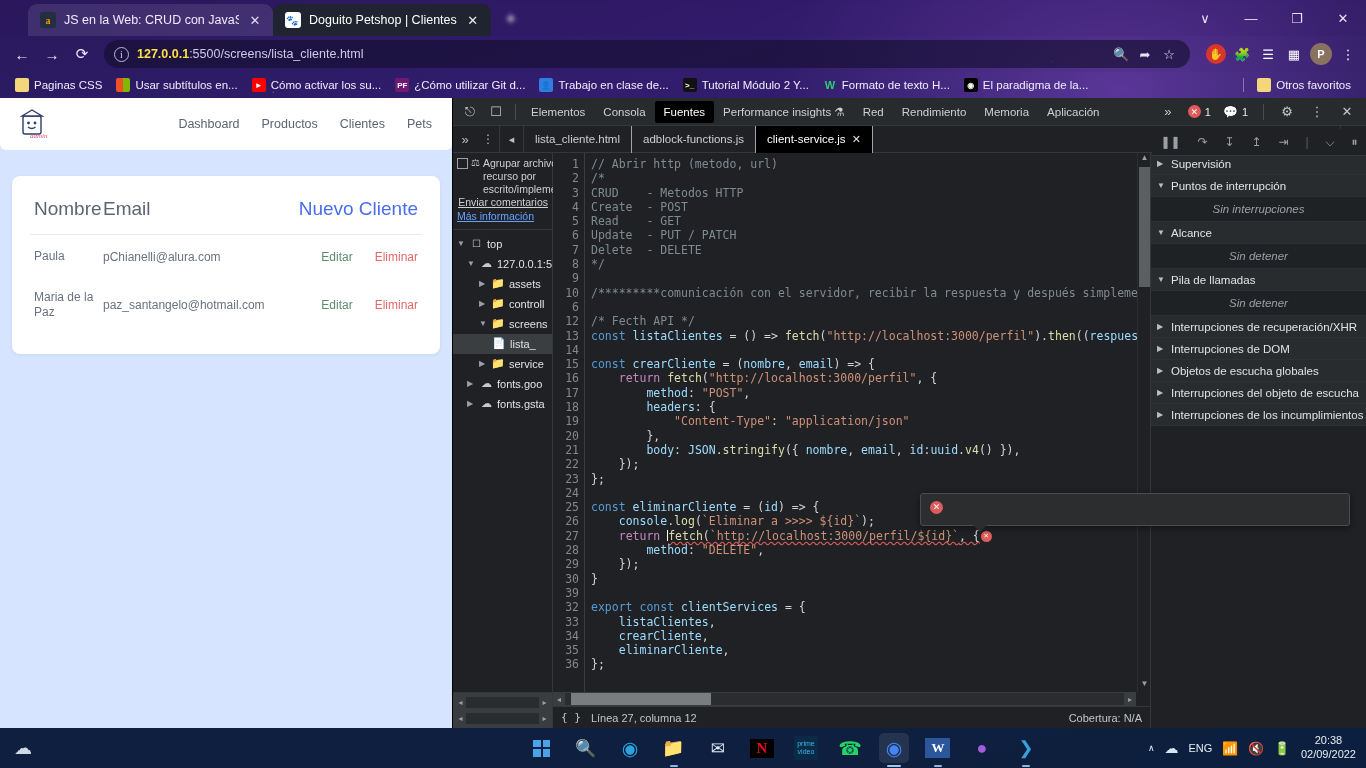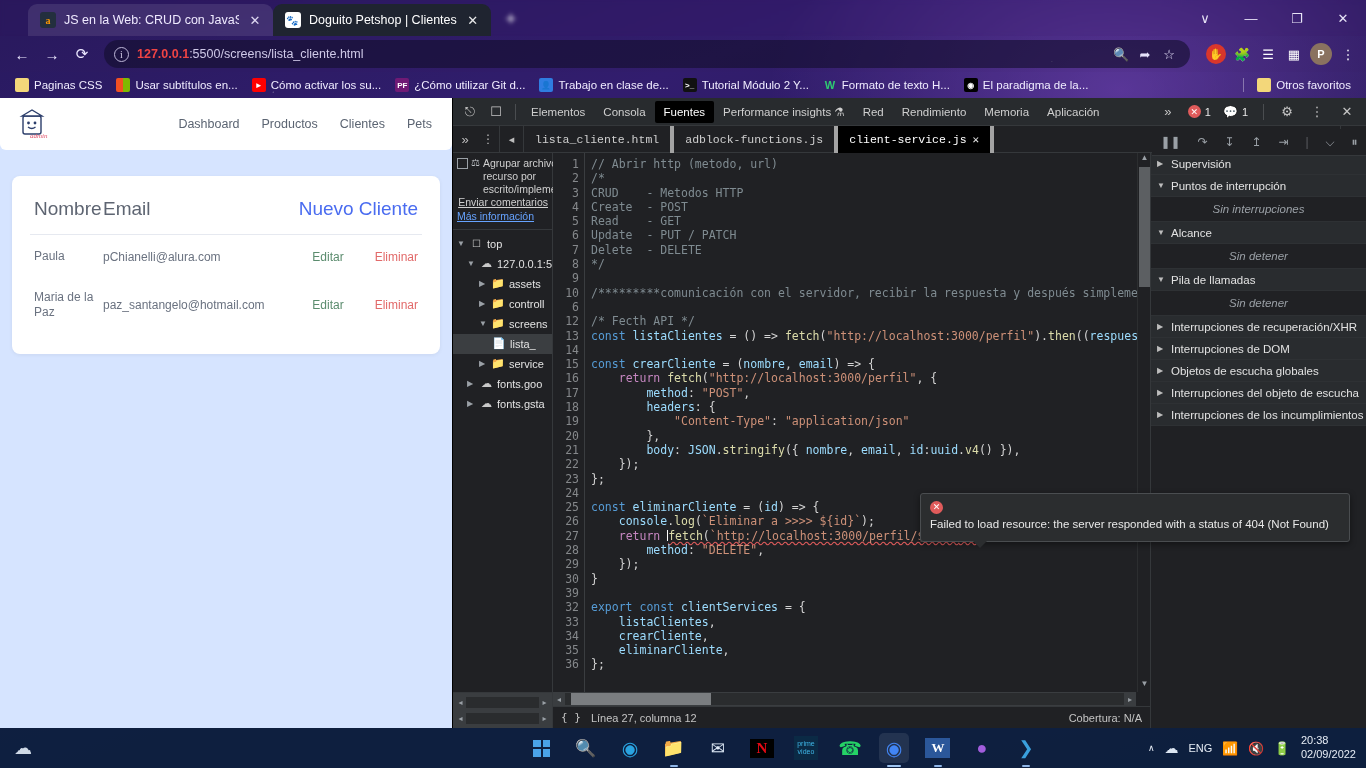--- a/index.html
+++ b/index.html
@@ -97,21 +97,21 @@
     flex: 1 1 auto; height: 28px; margin: 0 6px; border-radius: 14px;
     background: rgba(20,14,45,0.62); display: flex; align-items: center;
     padding: 0 10px; gap: 8px; color:#cfc9e8; font-size: 12.5px;
   }
   .omnibox .infoicon {
     width:15px;height:15px;border-radius:50%;border:1.3px solid #bdb6d8;
     display:flex;align-items:center;justify-content:center;font-size:10px;
     font-family:"Liberation Serif", serif; color:#d6d0ec; flex:0 0 15px;
   }
   .omnibox .urltext { white-space: nowrap; }
-  .omnibox .urltext b { color: #ef4444; font-weight: 700; }
+  .omnibox .urltext b { color: #fde047; font-weight: 700; }
   .omni-right { display:flex; align-items:center; gap:2px; margin-left:auto; }
   .omni-right .ib { width:22px;height:22px;display:flex;align-items:center;justify-content:center;color:#e6e1fa;font-size:13px; }
   .ext-icons { display:flex; align-items:center; gap:6px; padding-left:8px; }
   .ext-icons .ei { width:20px;height:20px;display:flex;align-items:center;justify-content:center;color:#fff;font-size:13px; }
   .ei.adblock { background:#d9362b; border-radius:50%; color:#fff; font-size:11px; }
   .profile-av {
     width:22px;height:22px;border-radius:50%;background:#8a7260;color:#fff;
     display:flex;align-items:center;justify-content:center;font-size:11px;font-weight:bold;
   }
 
@@ -156,21 +156,21 @@
     margin: 26px 12px 0 12px; background:#fff; border-radius: 8px;
     padding: 18px 18px 22px 18px; box-shadow: 0 1px 4px rgba(0,0,0,.06);
   }
   .card-head { display:flex; align-items:baseline; padding: 4px 4px 14px 4px; border-bottom: 1px solid #e6e9f0; }
   .card-head .h-nombre { font-size: 19px; color:#5e6572; font-weight: 400; width: 69px; }
   .card-head .h-email { font-size: 19px; color:#5e6572; font-weight: 400; }
   .card-head .h-new { margin-left:auto; font-size: 19px; color:#4a6cf0; font-weight: 400; }
   .client-row { display:flex; align-items:center; padding: 14px 4px 12px 4px; font-size: 12px; color:#6a7280; }
   .client-row .c-name { width: 69px; padding-right: 8px; line-height: 1.25; }
   .client-row .c-email { flex: 1 1 auto; }
-  .client-row .c-edit { color:#5b8c6e; margin-right: 31px; }
+  .client-row .c-edit { color:#5b8c6e; margin-right: 22px; }
   .client-row .c-del  { color:#e26a6a; }
 
   
   .devtools {
     width: 914px; height: 630px; background: #202124; color: #d8d8d8;
     font-size: 11px; display: flex; flex-direction: column;
     font-family: "Liberation Sans", sans-serif;
     border-left: 1px solid #000;
   }
   .dt-topbar {
@@ -192,21 +192,21 @@
   .badge .dot-msg { color:#5c9cf5; font-size:12px; }
 
   .dt-subbar {
     height: 27px; display:flex; align-items:center; background:#202124;
     border-bottom: 1px solid #35383b;
   }
   .dt-chev { width: 24px; display:flex; align-items:center; justify-content:center; color:#bdbdbd; font-size:13px; }
   .dt-dots { width: 22px; text-align:center; color:#bdbdbd; font-size:12px; }
   .file-tabs { display:flex; align-items:stretch; height:27px; border-left:1px solid #35383b;}
   .file-tabs .arrowbox { width:24px; display:flex; align-items:center; justify-content:center; color:#bdbdbd; font-size:11px; border-right:1px solid #35383b;}
-  .ftab { display:flex; align-items:center; gap:6px; padding: 0 11px; font-size:11.5px; color:#cfcfcf; border-right:4px solid #a3a3a3;font-family:Liberation Mono, monospace;}
+  .ftab { display:flex; align-items:center; gap:6px; padding: 0 11px; font-size:11.5px; color:#cfcfcf; border-right:1px solid #a3a3a3;}
   .ftab.active { background:#000; color:#fff; }
   .ftab .fclose { font-size:11px; opacity:.9; }
   .dt-sub-right { margin-left:auto; display:flex; align-items:center; }
   .dt-sub-right .arrowbox2 { width:26px; height:27px; display:flex; align-items:center; justify-content:center; color:#bdbdbd; font-size:11px; border-left:1px solid #35383b;}
 
   .dt-body { flex: 1 1 auto; display: flex; min-height: 0; }
 
   
   .navigator {
     width: 100px; background: #202124; border-right:1px solid #35383b;
@@ -335,21 +335,21 @@
   }
   .tb-left { width: 420px; display:flex; align-items:center; padding-left: 14px; }
   .weather { display:flex; align-items:center; gap:6px; color:#e6ecf5; font-size:11px; }
   .tb-center { flex:1 1 auto; display:flex; align-items:center; justify-content:center; gap: 14px; }
   .tbi { width:30px; height:30px; display:flex; align-items:center; justify-content:center; position:relative; }
   .tbi.active { background: rgba(255,255,255,0.09); border-radius:5px; }
   .tbi .under { position:absolute; bottom:-4px; left:50%; transform:translateX(-50%); width:14px; height:2px; background:#9ec4f0; border-radius:1px; }
   .tbi .under.sm { width:8px; background:#8fb6e8; }
   .tb-right { display:flex; align-items:center; gap:10px; padding-right: 10px; color:#e6ecf5; font-size:11px; }
   .tb-right .tri-up { font-size:9px; }
-  .clock { text-align:left; line-height:1.25; font-size:11px; }
+  .clock { text-align:center; line-height:1.25; font-size:11px; }
 
   
   .sq-win { display:grid; grid-template-columns:1fr 1fr; grid-template-rows:1fr 1fr; gap:2px; width:17px;height:17px; }
   .sq-win i { background:#4aa3e8; display:block; }
   .circle-ic { border-radius:50%; display:flex; align-items:center; justify-content:center; color:#fff; font-weight:bold; }
 </style>
 </head>
 <body>
 
 <div id="desktop"></div>
@@ -721,21 +721,20 @@
     <span>↧</span>
     <span>↥</span>
     <span>⇥</span>
     <span style="color:#5a5d60;">|</span>
     <span>⌵</span>
     <span>⏸</span>
   </div>
 
   <div class="err-tooltip">
     <div class="ehead">✕</div>
-    <div>Failed to load resource: the server responded with a status of 404 (Not Found)</div>
   </div>
 </div>
 
 <div class="taskbar">
   <div class="tb-left">
     <div class="weather">
       <span style="font-size:18px;color:#cfd9e6;">☁</span>
     </div>
   </div>
 

